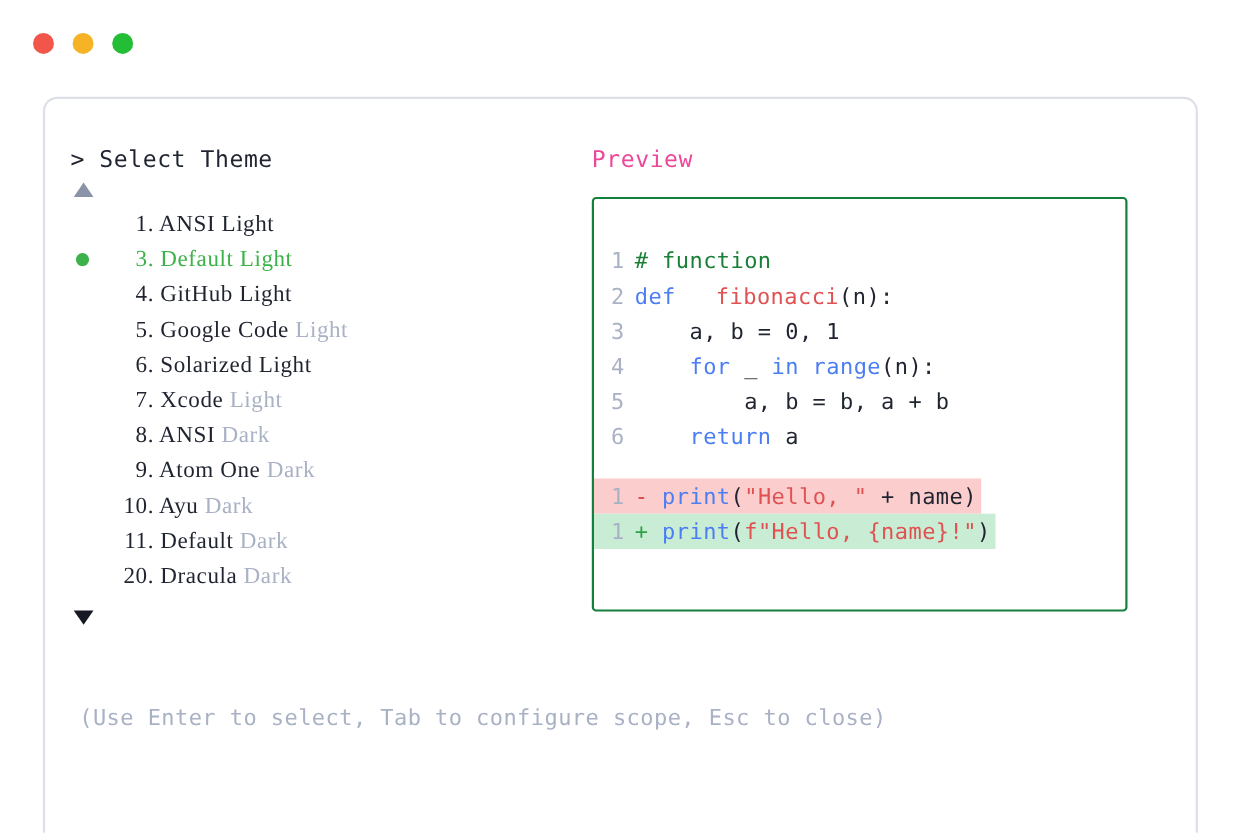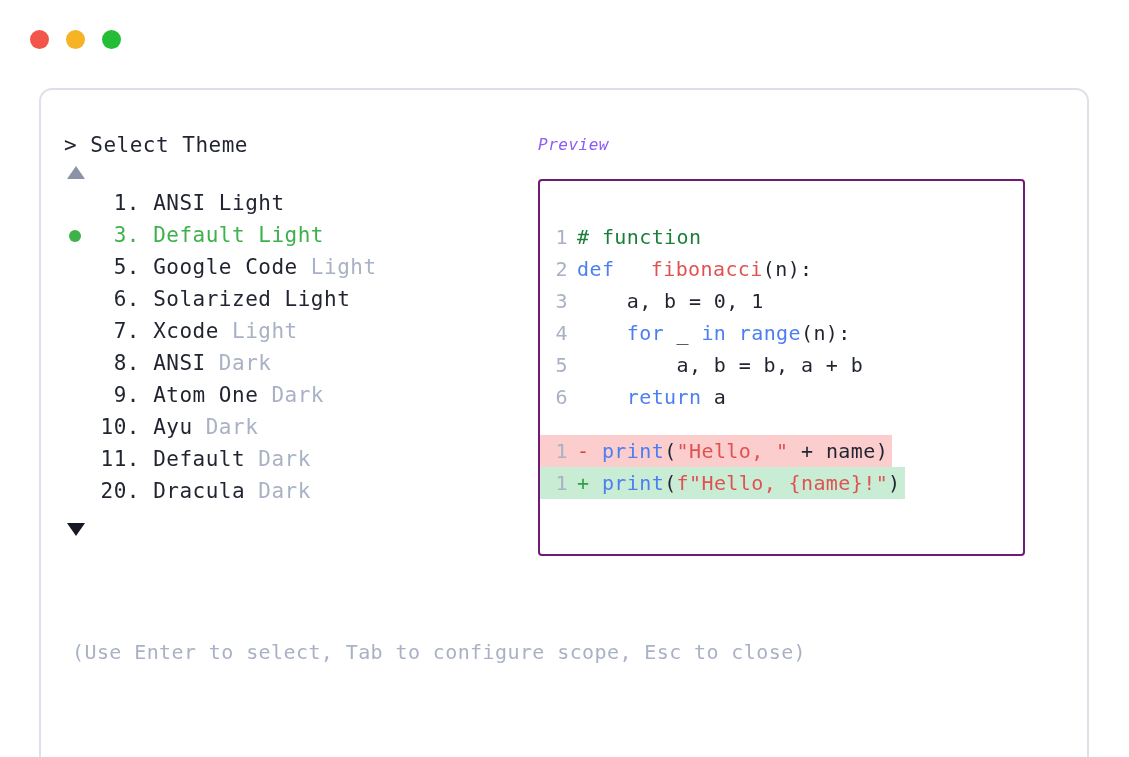--- a/index.html
+++ b/index.html
@@ -75,20 +75,21 @@
     border-left: 9px solid transparent;
     border-right: 9px solid transparent;
     border-bottom: 13px solid #8b93a8;
   }
 
   .theme-list {
     margin-top: 8px;
     list-style: none;
     padding: 0;
     margin-left: 0;
+    font-family: Liberation Serif, serif;
   }
   .theme-item {
     position: relative;
     height: 32px;
     line-height: 32px;
     font-size: 21px;
     letter-spacing: 0.5px;
     white-space: pre;
     color: #1f2430;
     padding-left: 26px;
@@ -134,33 +135,32 @@
   }
 
   
   .right-col {
     position: absolute;
     left: 497px;
     top: 42px;
     width: 530px;
   }
   .preview-title {
-    font-size: 16px;
-    color: #8b5cf6;
+    font-size: 21px;
+    color: #ec4899;
     letter-spacing: 0.5px;
     white-space: pre;
     line-height: 26px;
-    font-style: italic;
   }
 
   .code-box {
     margin-top: 21px;
     width: 487px;
     height: 377px;
-    border: 2px solid #701a75;
+    border: 2px solid #15803d;
     border-radius: 4px;
     box-sizing: border-box;
     background: #ffffff;
     position: relative;
     overflow: hidden;
   }
   .code-pad {
     padding-top: 40px;
   }
   .code-line {
@@ -212,20 +212,21 @@
 
 <div class="panel">
  <div class="panel-inner">
 
   <div class="left-col">
     <div class="prompt-line">&gt; Select Theme</div>
     <div class="scroll-up"></div>
     <ul class="theme-list" id="theme-list">
           <li class="theme-item"><span class="idx"> 1.</span><span class="nm"> ANSI</span><span class="nm"> Light</span></li>
           <li class="theme-item selected"><span class="bullet"></span><span class="idx"> 3.</span><span class="nm"> Default</span><span class="nm"> Light</span></li>
+          <li class="theme-item"><span class="idx"> 4.</span><span class="nm"> GitHub</span><span class="nm"> Light</span></li>
           <li class="theme-item"><span class="idx"> 5.</span><span class="nm"> Google Code</span><span class="tag"> Light</span></li>
           <li class="theme-item"><span class="idx"> 6.</span><span class="nm"> Solarized</span><span class="nm"> Light</span></li>
           <li class="theme-item"><span class="idx"> 7.</span><span class="nm"> Xcode</span><span class="tag"> Light</span></li>
           <li class="theme-item"><span class="idx"> 8.</span><span class="nm"> ANSI</span><span class="tag"> Dark</span></li>
           <li class="theme-item"><span class="idx"> 9.</span><span class="nm"> Atom One</span><span class="tag"> Dark</span></li>
           <li class="theme-item"><span class="idx">10.</span><span class="nm"> Ayu</span><span class="tag"> Dark</span></li>
           <li class="theme-item"><span class="idx">11.</span><span class="nm"> Default</span><span class="tag"> Dark</span></li>
           <li class="theme-item"><span class="idx">20.</span><span class="nm"> Dracula</span><span class="tag"> Dark</span></li>
         </ul>
     <div class="scroll-down"></div>

